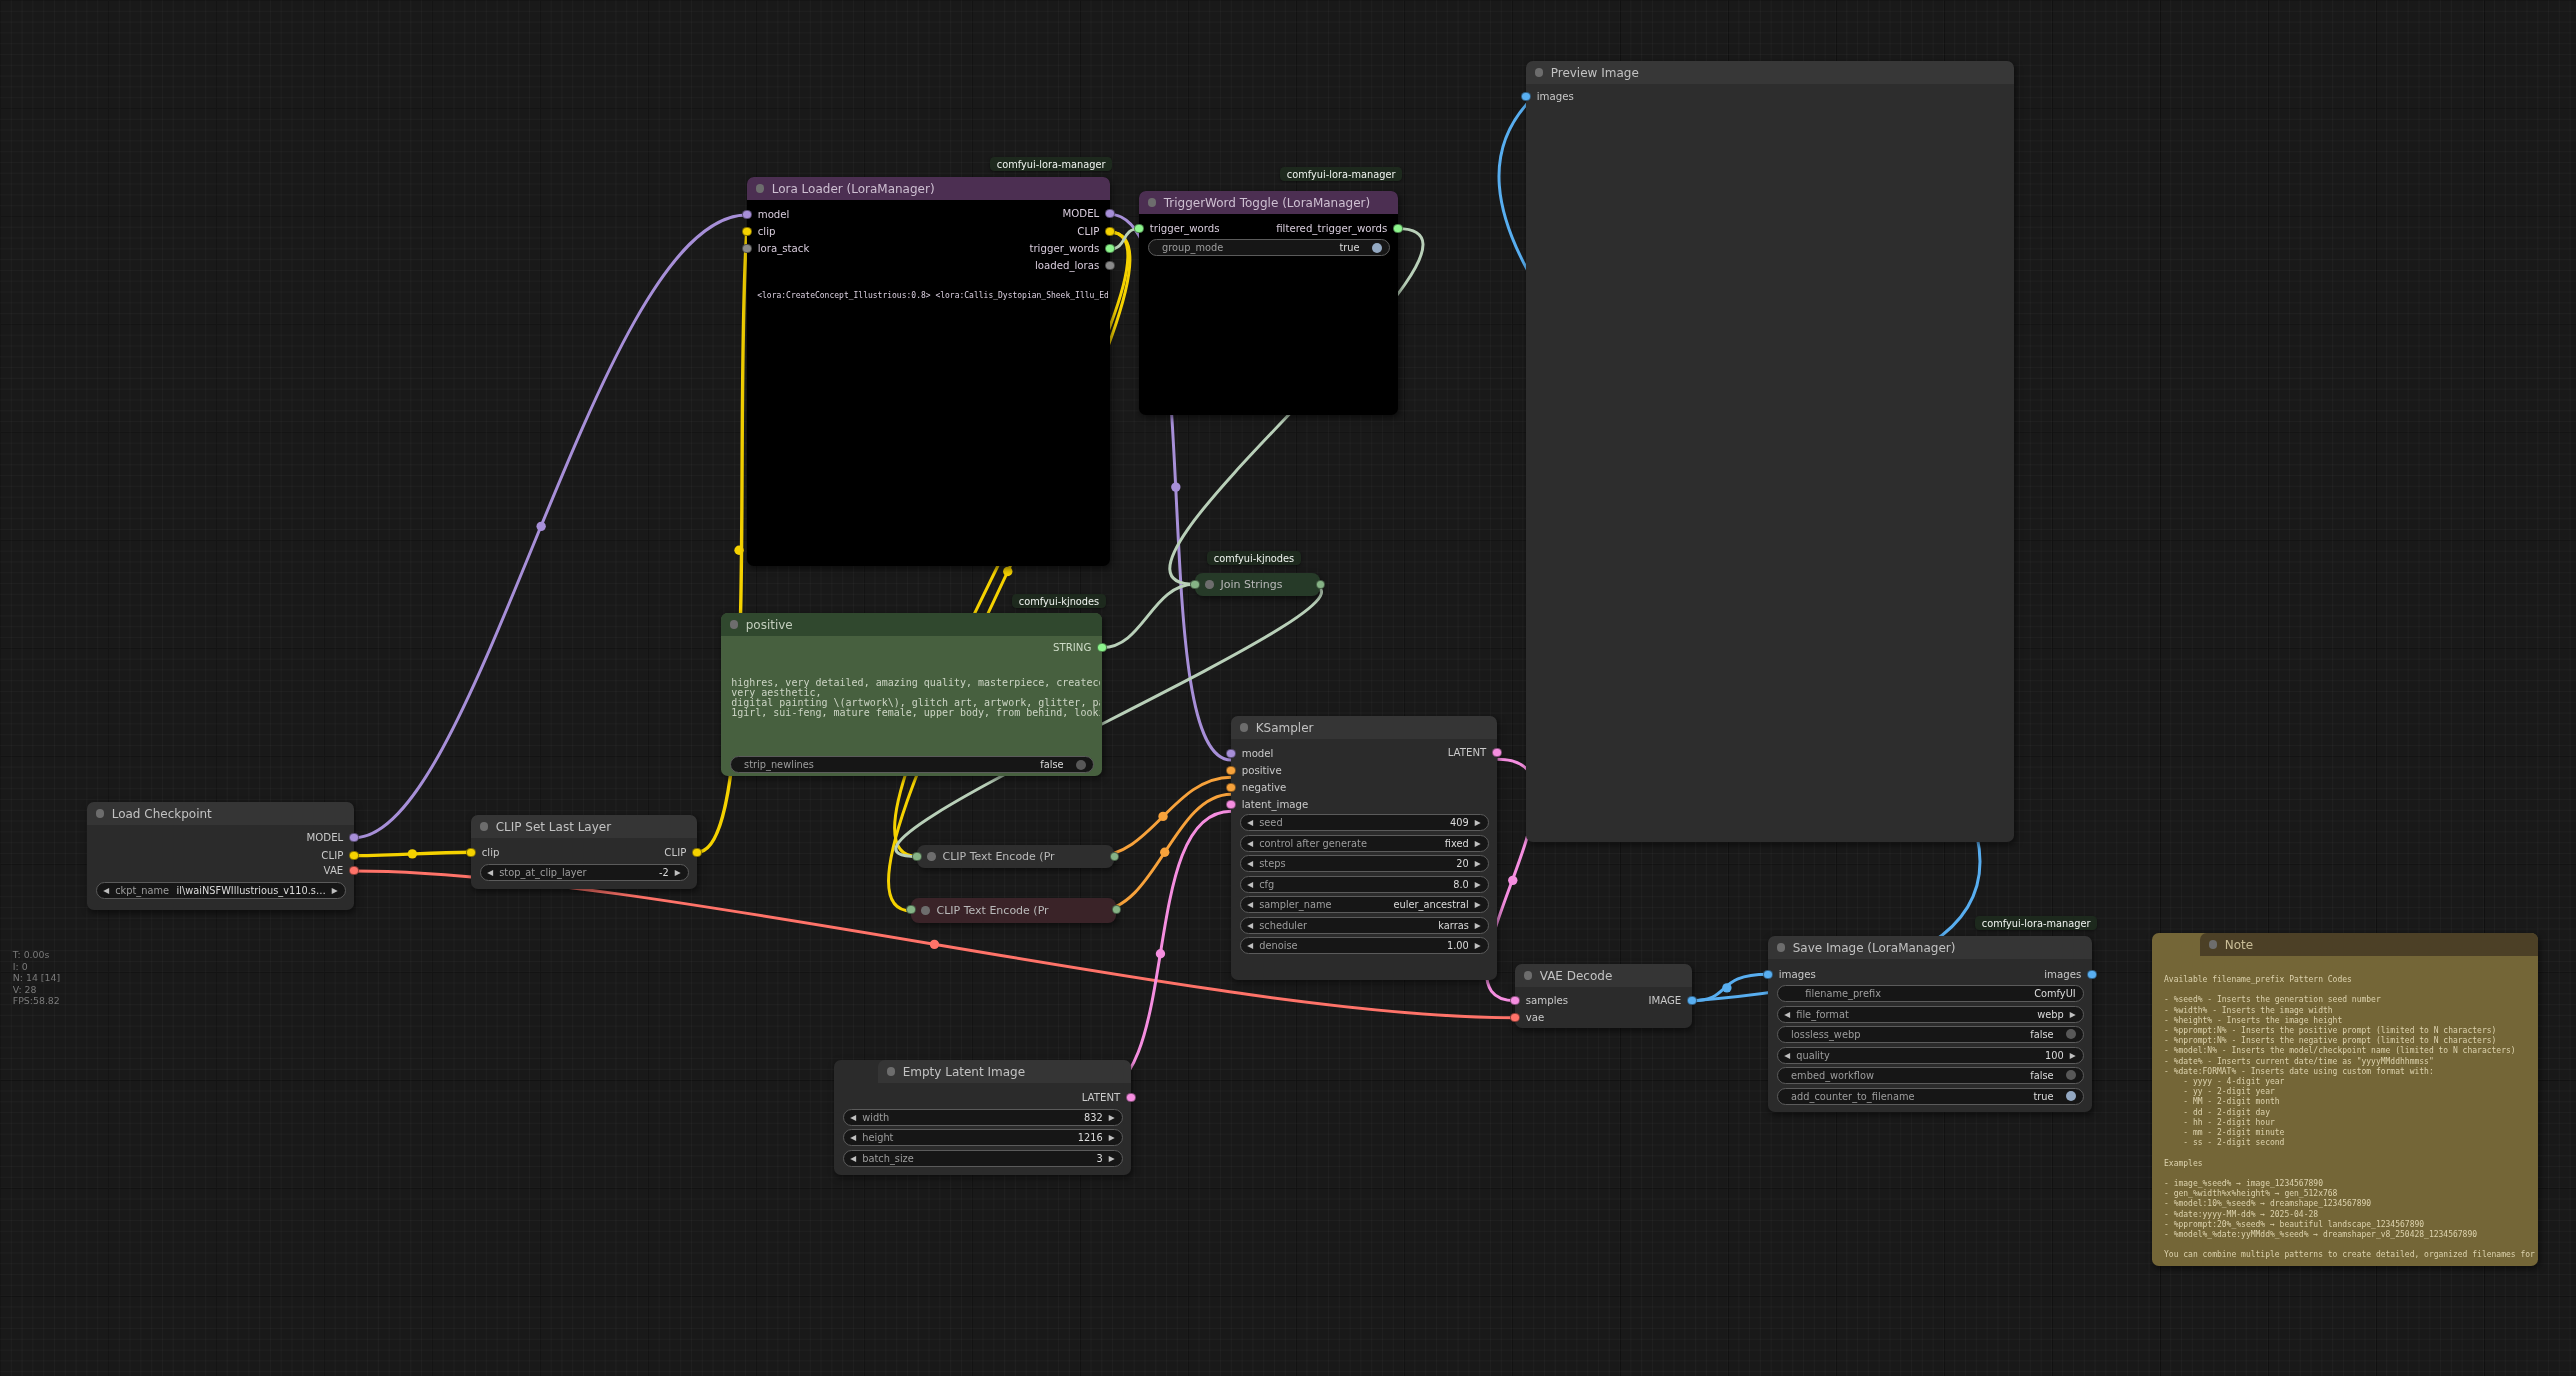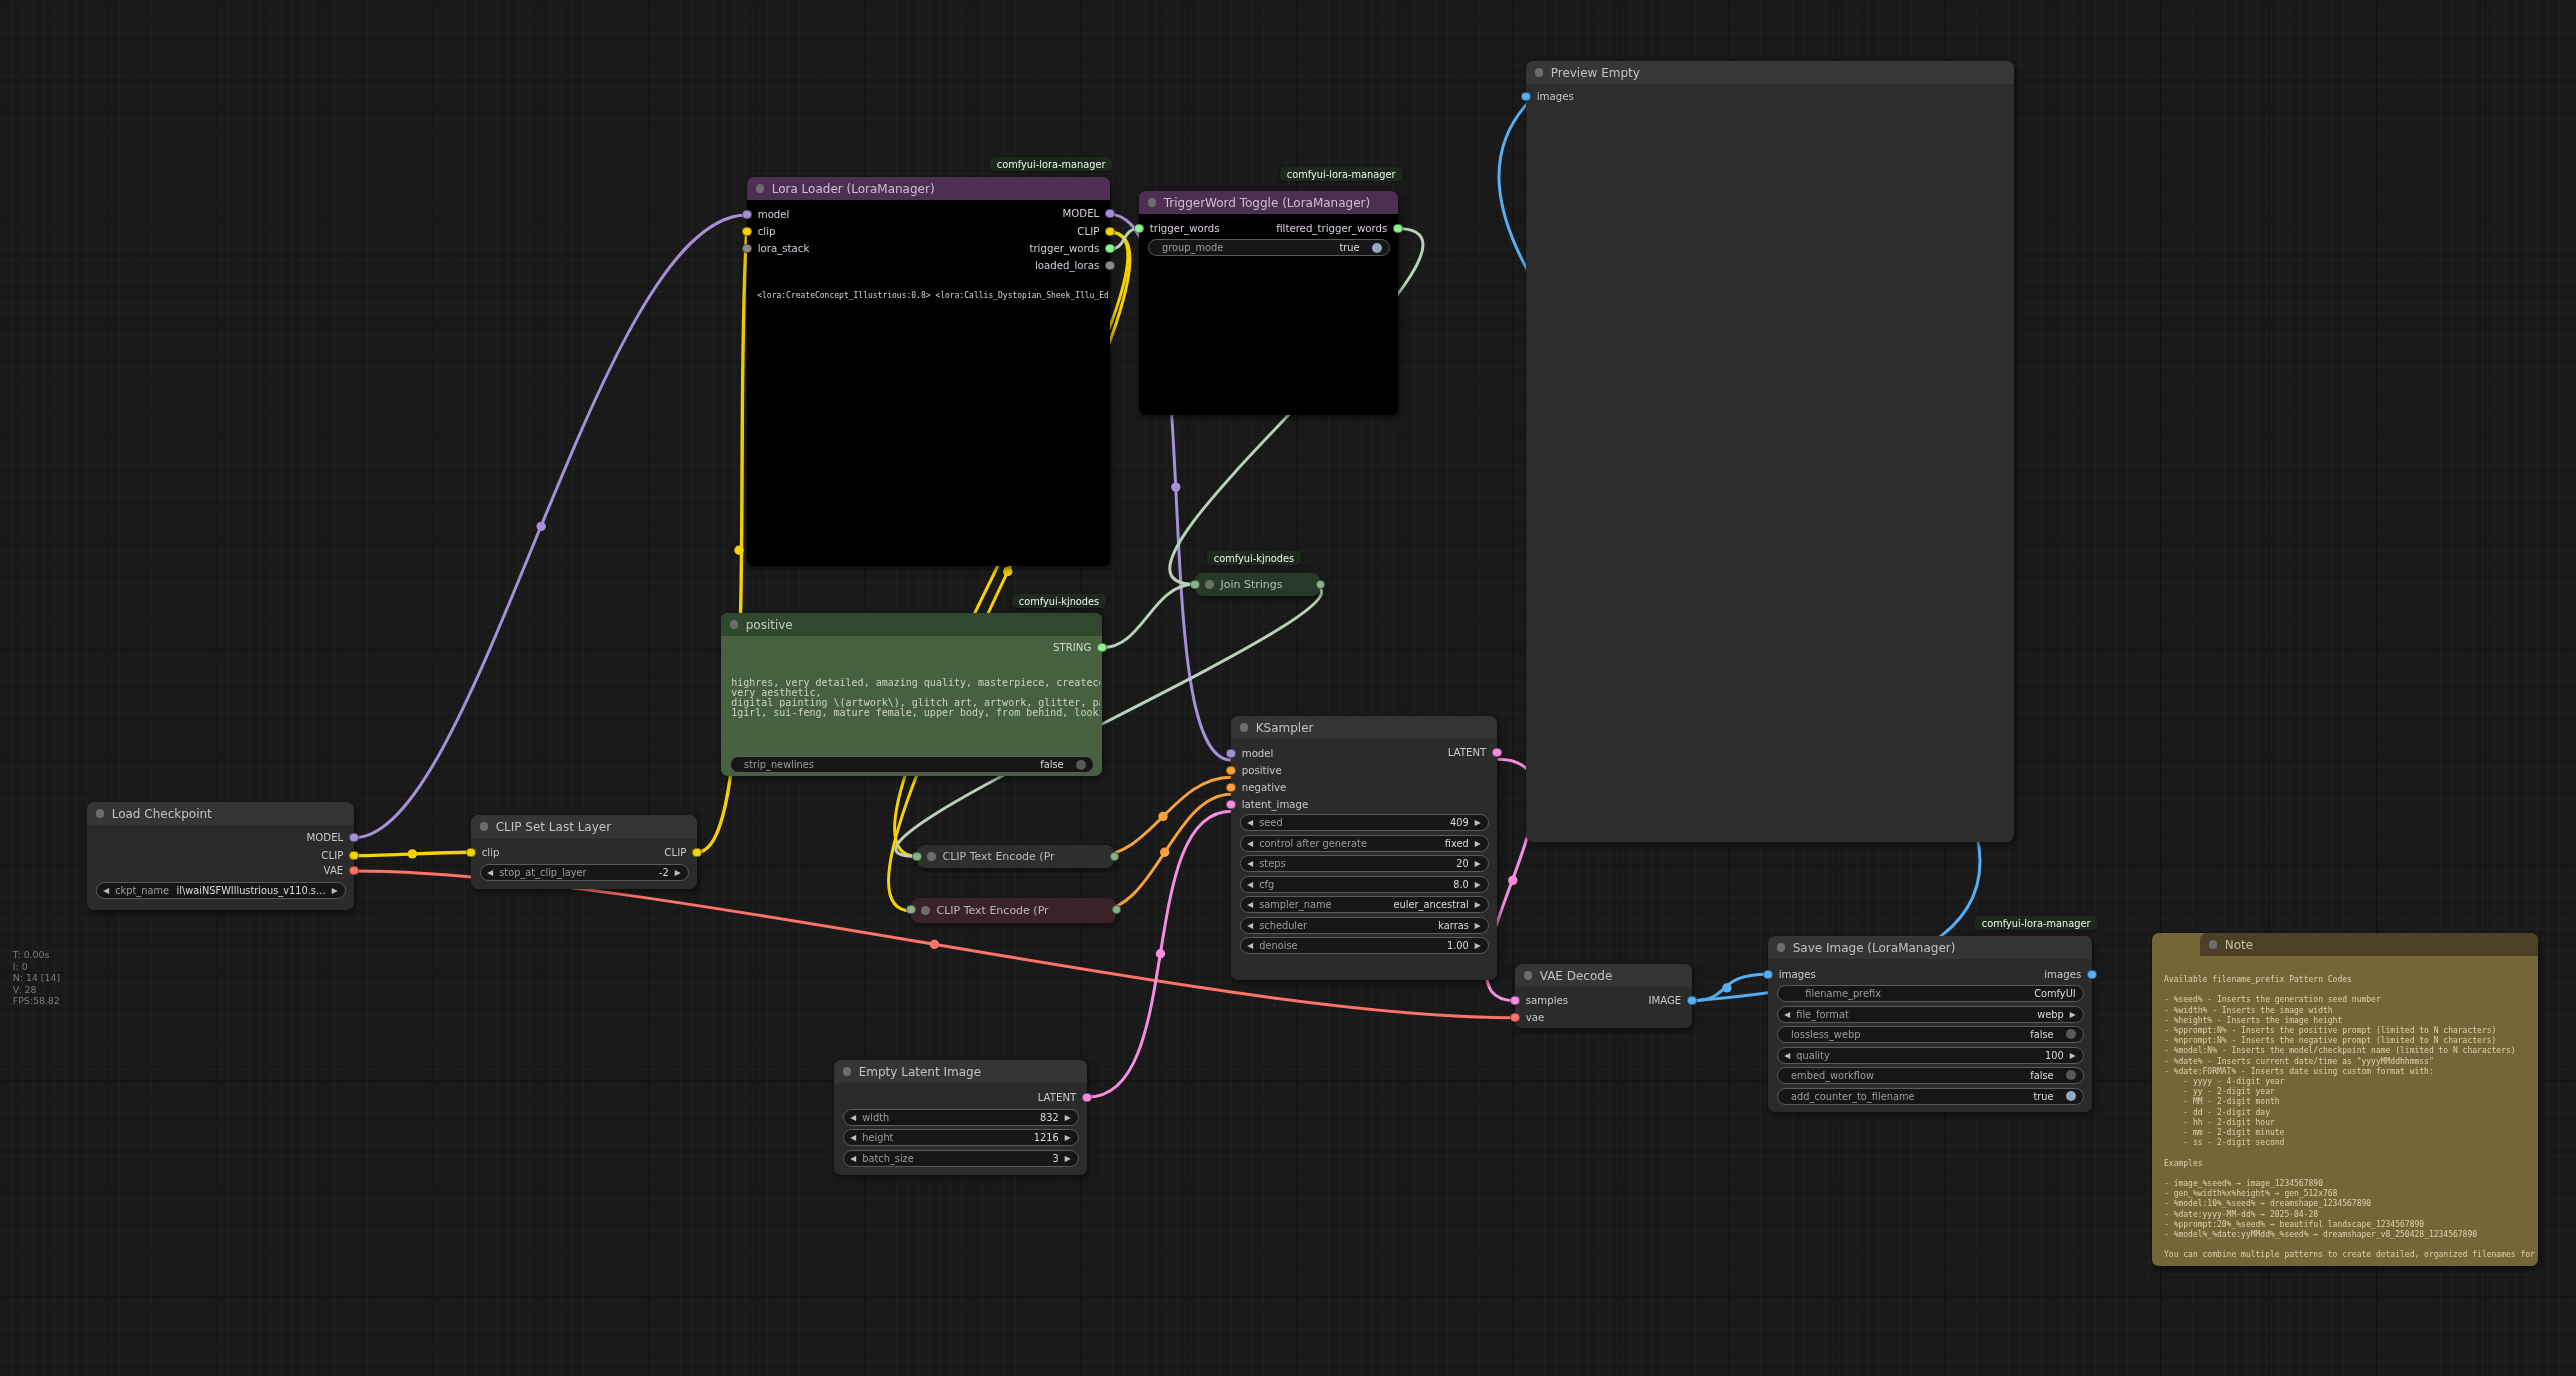--- a/index.html
+++ b/index.html
@@ -307,21 +307,21 @@
       <span class="arr">▶</span>
     </div>
   <div class="widget" style="top:221px;height:14.5px">
       <span class="arr">◀</span>
       <span class="wname">denoise</span>
       <span class="wval">1.00</span>
       <span class="arr">▶</span>
     </div>
 </div>
 
-<div class="node" style="left:834px;top:1060px;width:253px;height:115px;">
+<div class="node" style="left:834px;top:1060px;width:253px;height:115px;padding-left:44px;">
   <div class="title">
     <span class="cdot"></span>
     <span>Empty Latent Image</span>
   </div>
   <div class="row out" style="top:30px">
       <span class="dot c-latent"></span>
       <span>LATENT</span>
     </div>
   <div class="widget" style="top:49px;height:14.5px">
       <span class="arr">◀</span>
@@ -358,21 +358,21 @@
     </div>
   <div class="row out" style="top:29px">
       <span class="dot c-image"></span>
       <span>IMAGE</span>
     </div>
 </div>
 
 <div class="node previewbody" style="left:1526px;top:61px;width:488px;height:781px;">
   <div class="title">
     <span class="cdot"></span>
-    <span>Preview Empty</span>
+    <span>Preview Image</span>
   </div>
   <div class="row in" style="top:28px">
       <span class="dot c-image"></span>
       <span>images</span>
     </div>
 </div>
 
 <div class="node" style="left:1768px;top:936px;width:324px;height:176px;">
   <div class="title">
     <span class="cdot"></span>

